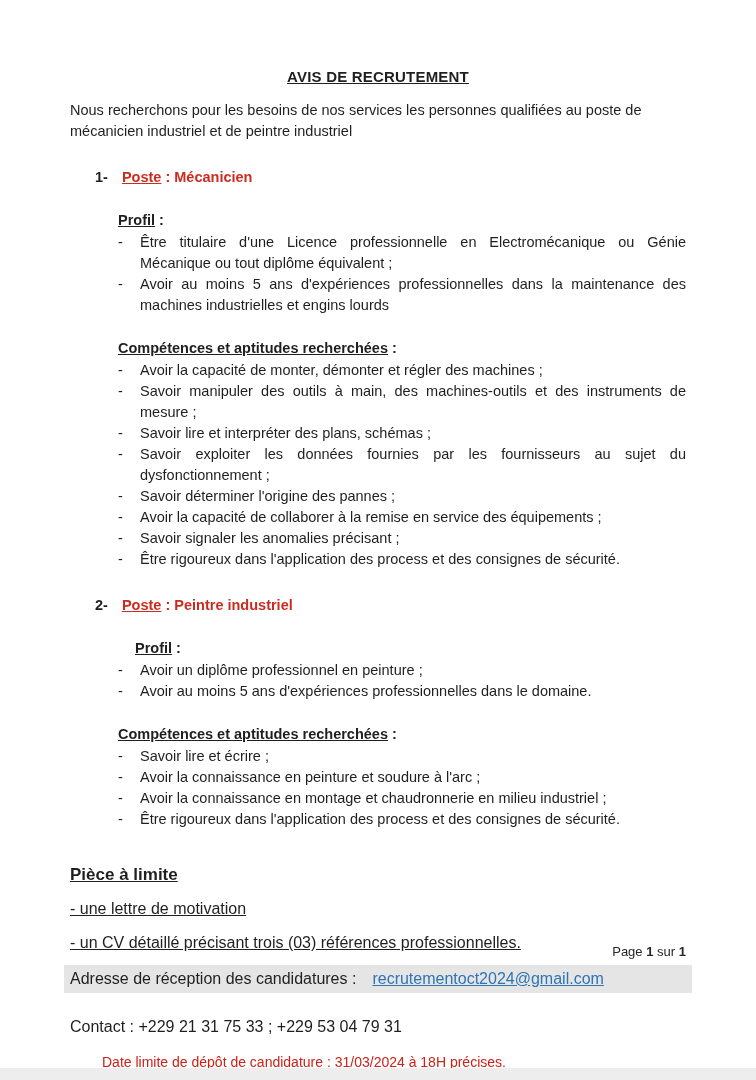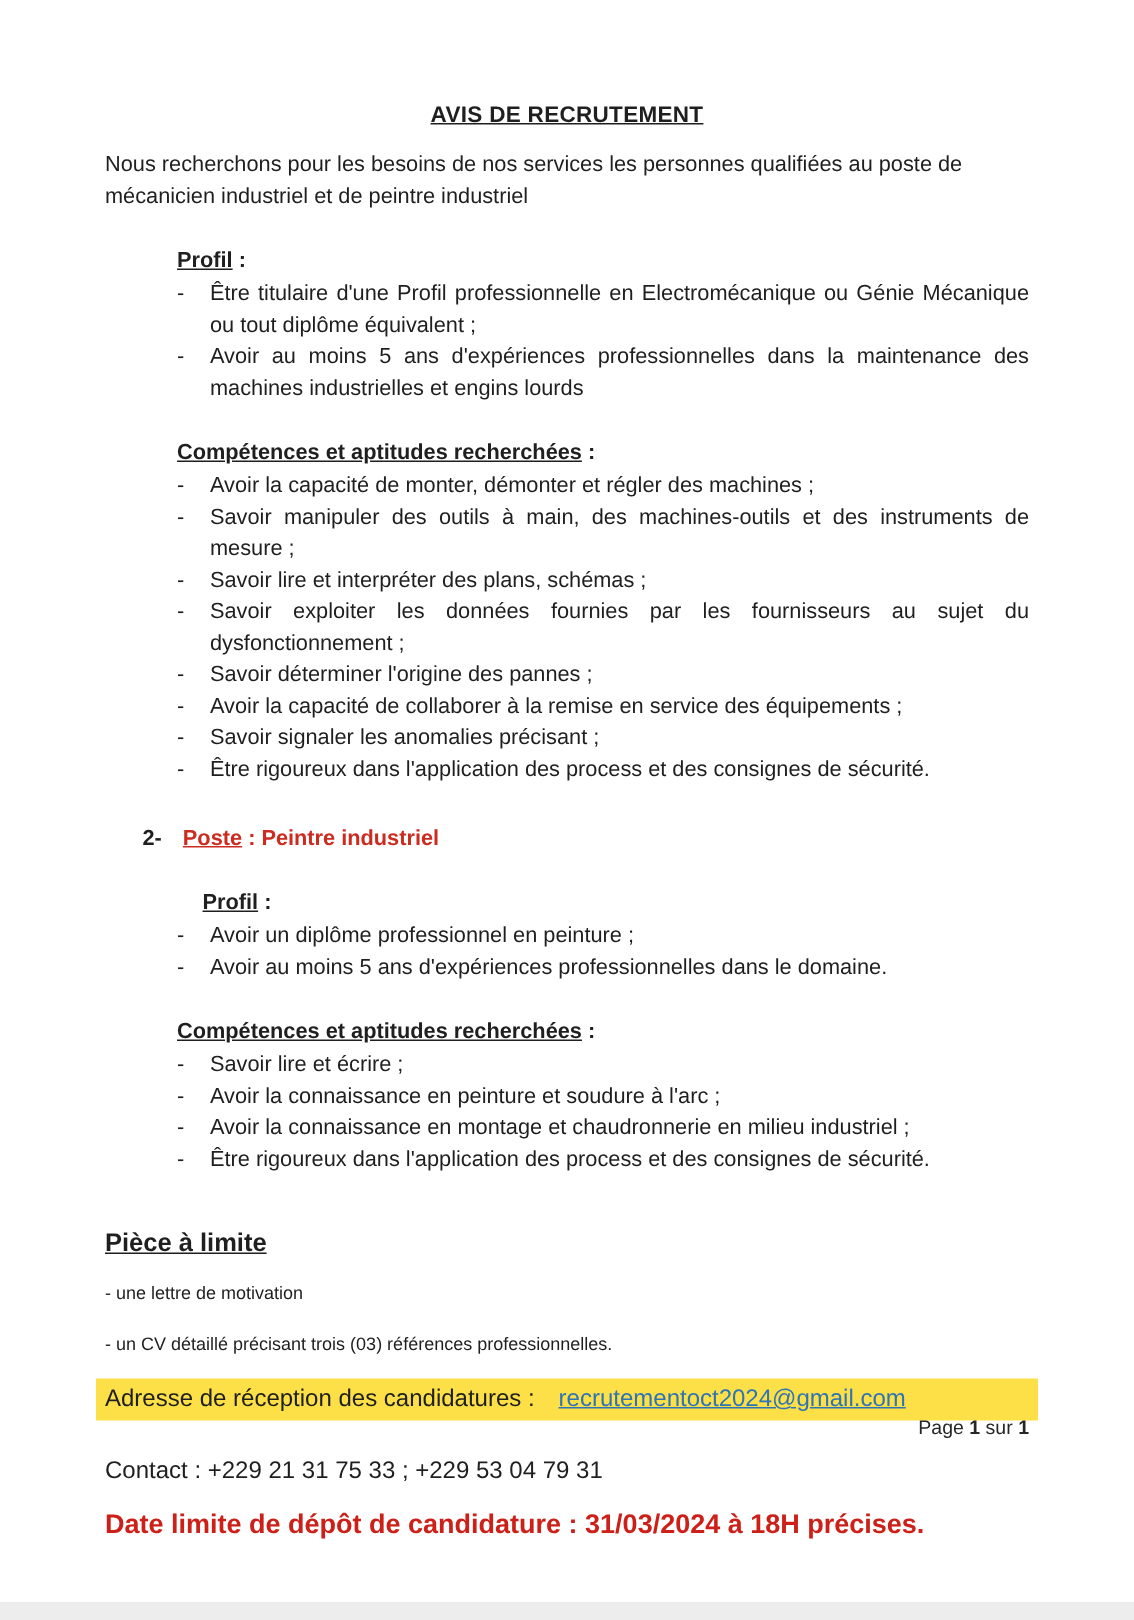--- a/index.html
+++ b/index.html
@@ -54,43 +54,45 @@
   .li .dash { width: 22px; flex: 0 0 22px; }
   .li .txt { flex: 1; text-align: justify; }
 
   .pieces-heading {
     margin-top: 34px;
     font-weight: bold;
     font-size: 17px;
   }
   .piece-item {
     margin-top: 13px;
-    font-size: 12px;
+    font-size: 16px;
+    text-decoration: underline;
   }
   .addr-line {
     margin-top: 12px;
     margin-left: -6px; margin-right: -6px;
     padding: 3px 6px 4px 6px;
-    background: #fde047;
+    background: #e5e5e5;
     font-size: 16px;
   }
   .email-link {
     color: #2f74b5;
     text-decoration: underline;
     margin-left: 16px;
     cursor: pointer;
   }
   .contact-line { margin-top: 23px; font-size: 16px; }
   .deadline {
     margin-top: 13px;
     color: #cc2018;
-    font-weight: bold;
-    font-size: 18px;
+    font-weight: normal;
+    font-size: 14px;
     line-height: 25px;
     max-width: 560px;
+    margin-left: 32px;
   }
   .footer {
     position: absolute;
     right: 70px; top: 944px;
     font-size: 13px;
     color: #262626;
   }
   .footer b { font-weight: bold; }
   .bottom-strip {
     position: absolute;
@@ -102,29 +104,32 @@
 </head>
 <body>
 
 <div class="doc">
   <div class="content">
 
     <div class="title u">AVIS DE RECRUTEMENT</div>
 
     <div class="intro">Nous recherchons pour les besoins de nos services les personnes qualifiées au poste de mécanicien industriel et de peintre industriel</div>
 
+    <div class="section-heading">
+      <span class="num">1-</span><span class="red u">Poste</span><span class="red"> : Mécanicien</span>
+    </div>
 
     <div class="sub">
       <div class="sub-heading">
         <span class="u">Profil</span><span> :</span>
       </div>
       <div class="blist">
         <div class="li">
             <span class="dash">-</span>
-            <span class="txt">Être titulaire d'une Profil professionnelle en Electromécanique ou Génie Mécanique ou tout diplôme équivalent ;</span>
+            <span class="txt">Être titulaire d'une Licence professionnelle en Electromécanique ou Génie Mécanique ou tout diplôme équivalent ;</span>
           </div>
         <div class="li">
             <span class="dash">-</span>
             <span class="txt">Avoir au moins 5 ans d'expériences professionnelles dans la maintenance des machines industrielles et engins lourds</span>
           </div>
       </div>
 
       <div class="sub-heading">
         <span class="u">Compétences et aptitudes recherchées</span><span> :</span>
       </div>

